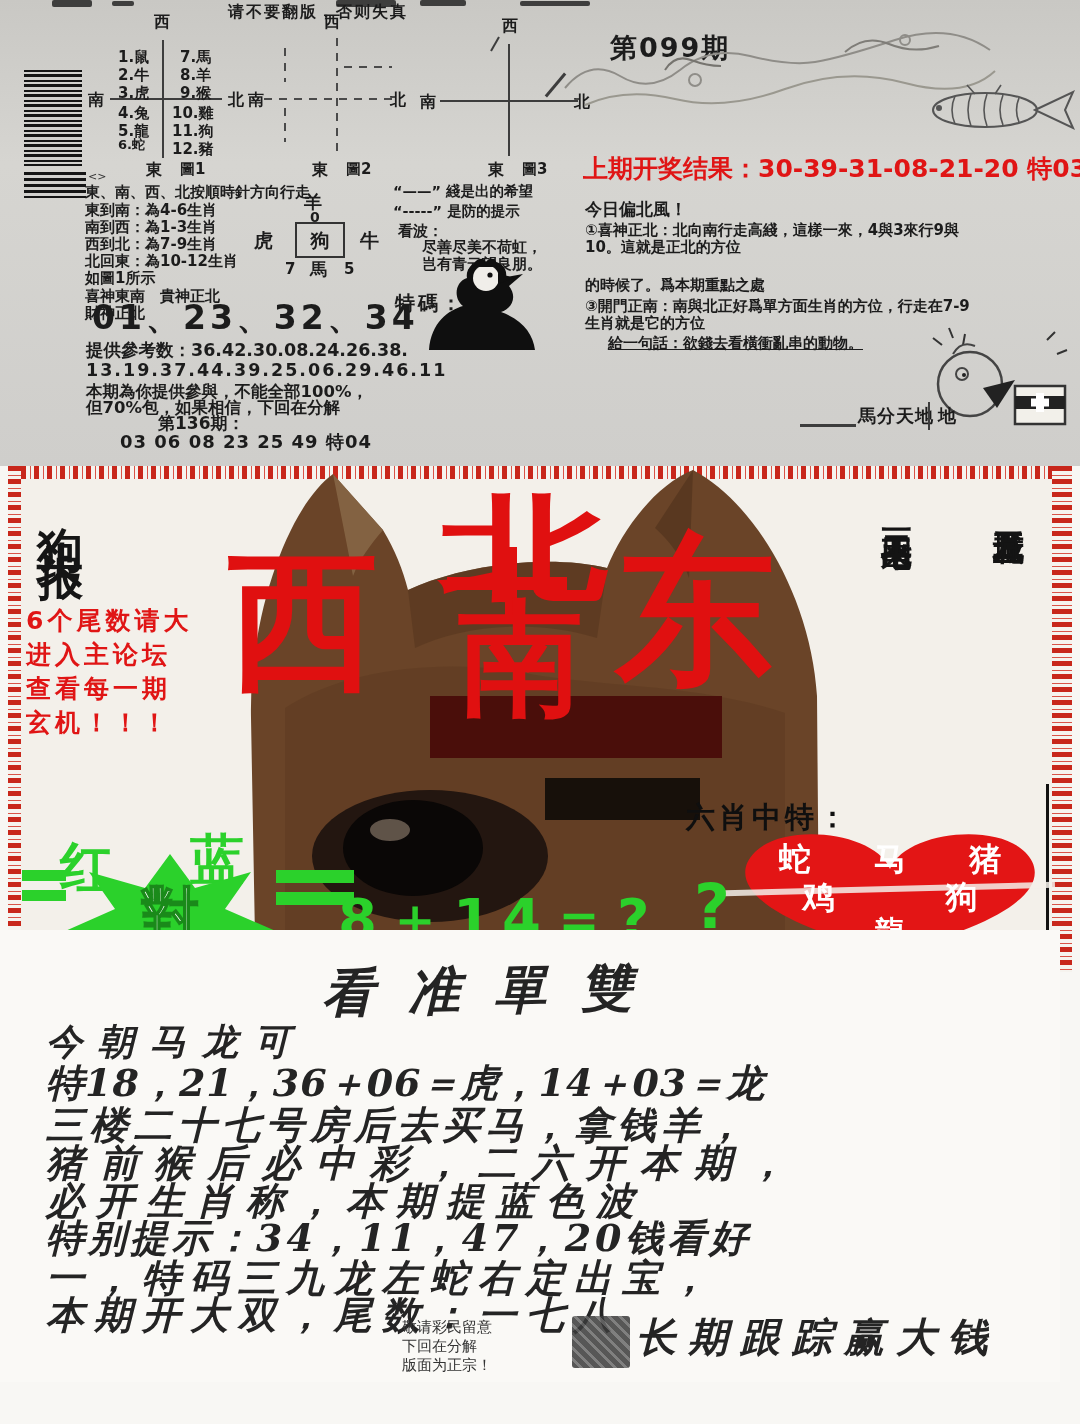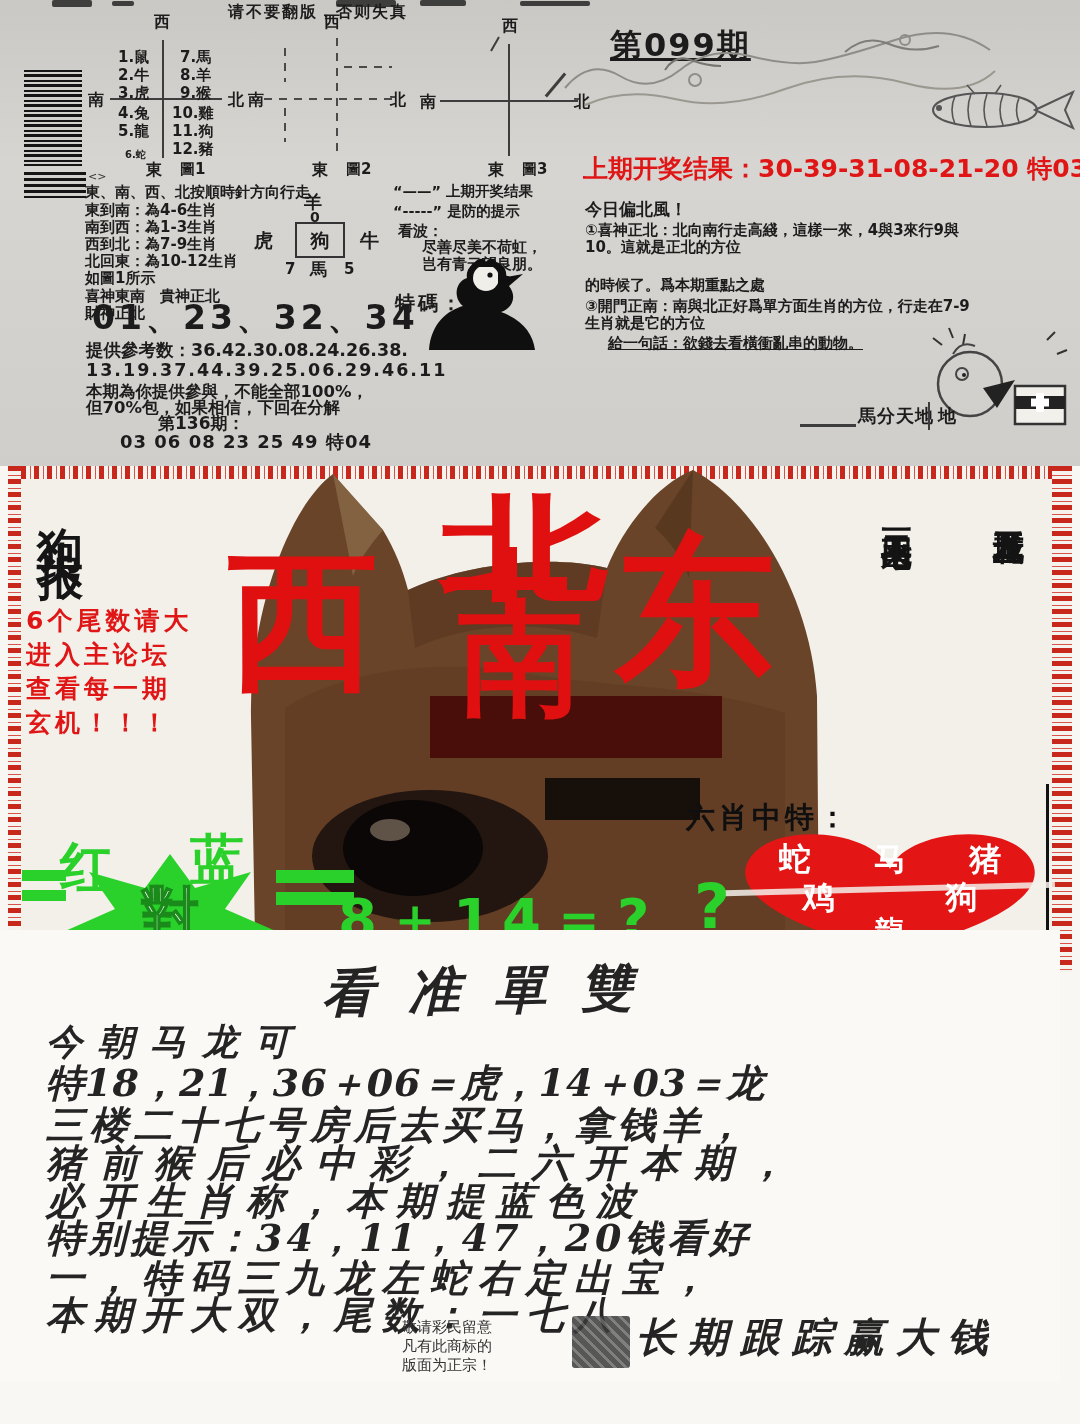--- a/index.html
+++ b/index.html
@@ -48,21 +48,21 @@
       <div class="abs b" style="left:0;top:78px;font-size:16px;">南</div>
       <div class="abs b" style="left:140px;top:78px;font-size:16px;">北</div>
       <div class="abs b" style="left:30px;top:36px;font-size:15px;">1.鼠</div>
       <div class="abs b" style="left:30px;top:54px;font-size:15px;">2.牛</div>
       <div class="abs b" style="left:30px;top:72px;font-size:15px;">3.虎</div>
       <div class="abs b" style="left:92px;top:36px;font-size:15px;">7.馬</div>
       <div class="abs b" style="left:92px;top:54px;font-size:15px;">8.羊</div>
       <div class="abs b" style="left:92px;top:72px;font-size:15px;">9.猴</div>
       <div class="abs b" style="left:30px;top:92px;font-size:15px;">4.兔</div>
       <div class="abs b" style="left:30px;top:110px;font-size:15px;">5.龍</div>
-      <div class="abs b" style="left:30px;top:136px;font-size:10px;margin-left:7px;">6.蛇</div>
+      <div class="abs b" style="left:30px;top:124px;font-size:13px;">6.蛇</div>
       <div class="abs b" style="left:84px;top:92px;font-size:15px;">10.雞</div>
       <div class="abs b" style="left:84px;top:110px;font-size:15px;">11.狗</div>
       <div class="abs b" style="left:84px;top:128px;font-size:15px;">12.豬</div>
       <div class="abs b" style="left:58px;top:148px;font-size:16px;">東</div>
       <div class="abs xb" style="left:92px;top:148px;font-size:15px;">圖1</div>
     </div>
 
     <div class="abs" style="left:248px;top:12px;width:162px;height:168px;">
       <div class="abs b" style="left:76px;top:0;font-size:16px;">西</div>
       <div class="abs dash-v" style="left:88px;top:26px;width:2px;height:120px;"></div>
@@ -81,21 +81,21 @@
       <div class="abs ln" style="left:74px;top:24px;width:2px;height:16px;transform:rotate(30deg);"></div>
       <div class="abs ln" style="left:88px;top:32px;width:2px;height:112px;"></div>
       <div class="abs ln" style="left:20px;top:88px;width:138px;height:2px;"></div>
       <div class="abs ln" style="left:134px;top:58px;width:3px;height:30px;transform:rotate(40deg);"></div>
       <div class="abs b" style="left:0;top:80px;font-size:16px;">南</div>
       <div class="abs b" style="left:154px;top:80px;font-size:16px;">北</div>
       <div class="abs b" style="left:68px;top:148px;font-size:16px;">東</div>
       <div class="abs xb" style="left:102px;top:148px;font-size:15px;">圖3</div>
     </div>
 
-    <div class="abs xb" style="left:610px;top:24px;font-size:32px;letter-spacing:2px;text-decoration:underline;">第099期</div>
+    <div class="abs xb" style="left:610px;top:30px;font-size:27px;letter-spacing:2px;">第099期</div>
 
     <svg class="abs" style="left:545px;top:10px;" width="480" height="112" viewBox="0 0 480 112">
       <path d="M20,78 q25,-30 55,-12 t60,-6 t70,-14 t65,6 t80,-22 t95,10" fill="none" stroke="#8f8d88" stroke-width="2"></path>
       <path d="M40,95 q40,-18 90,-6 t110,-10 t120,-6 t90,-12" fill="none" stroke="#9a988f" stroke-width="2"></path>
       <path d="M300,42 q20,-18 44,-8 t50,2" fill="none" stroke="#7f7d78" stroke-width="2"></path>
       <path d="M120,60 q10,-16 26,-10 t30,6" fill="none" stroke="#76746f" stroke-width="2"></path>
       <circle cx="150" cy="70" r="6" fill="none" stroke="#8f8d88" stroke-width="2"></circle>
       <circle cx="360" cy="30" r="5" fill="none" stroke="#8f8d88" stroke-width="2"></circle>
     </svg>
     <svg class="abs" style="left:915px;top:82px;" width="165" height="52" viewBox="0 0 165 52">
@@ -123,21 +123,21 @@
       <div class="abs b" style="left:2px;top:38px;font-size:19px;">虎</div>
       <div class="abs b" style="left:43px;top:32px;width:46px;height:32px;border:2px solid #333;text-align:center;line-height:32px;font-size:19px;">
         <span>狗</span>
       </div>
       <div class="abs b" style="left:108px;top:38px;font-size:19px;">牛</div>
       <div class="abs b" style="left:33px;top:70px;font-size:15px;">7</div>
       <div class="abs b" style="left:58px;top:68px;font-size:17px;">馬</div>
       <div class="abs b" style="left:92px;top:70px;font-size:15px;">5</div>
     </div>
 
-    <div class="abs b" style="left:393px;top:182px;font-size:14.5px;">“——” 上期开奖结果</div>
+    <div class="abs b" style="left:393px;top:182px;font-size:14.5px;">“——” 綫是出的希望</div>
     <div class="abs b" style="left:393px;top:202px;font-size:14.5px;">“-----” 是防的提示</div>
     <div class="abs b" style="left:398px;top:222px;font-size:15px;">看波：</div>
     <div class="abs b" style="left:422px;top:238px;font-size:15px;">尽善尽美不荷虹，</div>
     <div class="abs b" style="left:422px;top:255px;font-size:15px;">岂有青云望良朋。</div>
     <div class="abs xb" style="left:395px;top:290px;font-size:20px;letter-spacing:3px;">特碼：属單</div>
 
     <div class="abs xb" style="left:92px;top:296px;font-size:33px;letter-spacing:4px;">01、23、32、34</div>
 
     <svg class="abs" style="left:423px;top:256px;" width="120" height="94" viewBox="0 0 120 94">
       <path d="M6,94 C8,66 26,54 40,50 C30,42 32,26 44,22 C42,12 52,4 62,7 C74,2 85,10 83,21 L100,18 L86,30 C94,40 90,52 78,56 C100,64 110,78 112,94 Z" fill="#0f0f0f"></path>
@@ -257,21 +257,21 @@
     <div class="abs hw" style="left:46px;top:128px;font-size:38px;letter-spacing:1px;">特18，21，36＋06＝虎，14＋03＝龙</div>
     <div class="abs hw" style="left:46px;top:170px;font-size:38px;letter-spacing:6px;">三楼二十七号房后去买马，拿钱羊，</div>
     <div class="abs hw" style="left:46px;top:208px;font-size:38px;letter-spacing:16px;">猪前猴后必中彩，二六开本期，</div>
     <div class="abs hw" style="left:46px;top:246px;font-size:38px;letter-spacing:12px;">必开生肖称，本期提蓝色波</div>
     <div class="abs hw" style="left:46px;top:283px;font-size:38px;letter-spacing:4px;">特别提示：34，11，47，20钱看好</div>
     <div class="abs hw" style="left:46px;top:323px;font-size:38px;letter-spacing:10px;">一，特码三九龙左蛇右定出宝，</div>
     <div class="abs hw" style="left:46px;top:360px;font-size:38px;letter-spacing:10px;">本期开大双，尾数：一七八</div>
 
     <div class="abs" style="left:402px;top:388px;font-size:15px;line-height:19px;color:#333;">
       <div>敬请彩民留意</div>
-      <div>凡有此商标的</div>
+      <div>下回在分解</div>
       <div>版面为正宗！</div>
     </div>
     <div class="abs" style="left:572px;top:386px;width:58px;height:52px;border-radius:3px;opacity:.85;
                 background:repeating-linear-gradient(45deg,#3a3a3a 0 5px,#6a6a6a 5px 8px);"></div>
 
     <div class="abs hw" style="left:636px;top:380px;font-size:40px;letter-spacing:12px;transform:rotate(-1deeg);">长期跟踪赢大钱</div>
   </div>
 
 </div>
 

